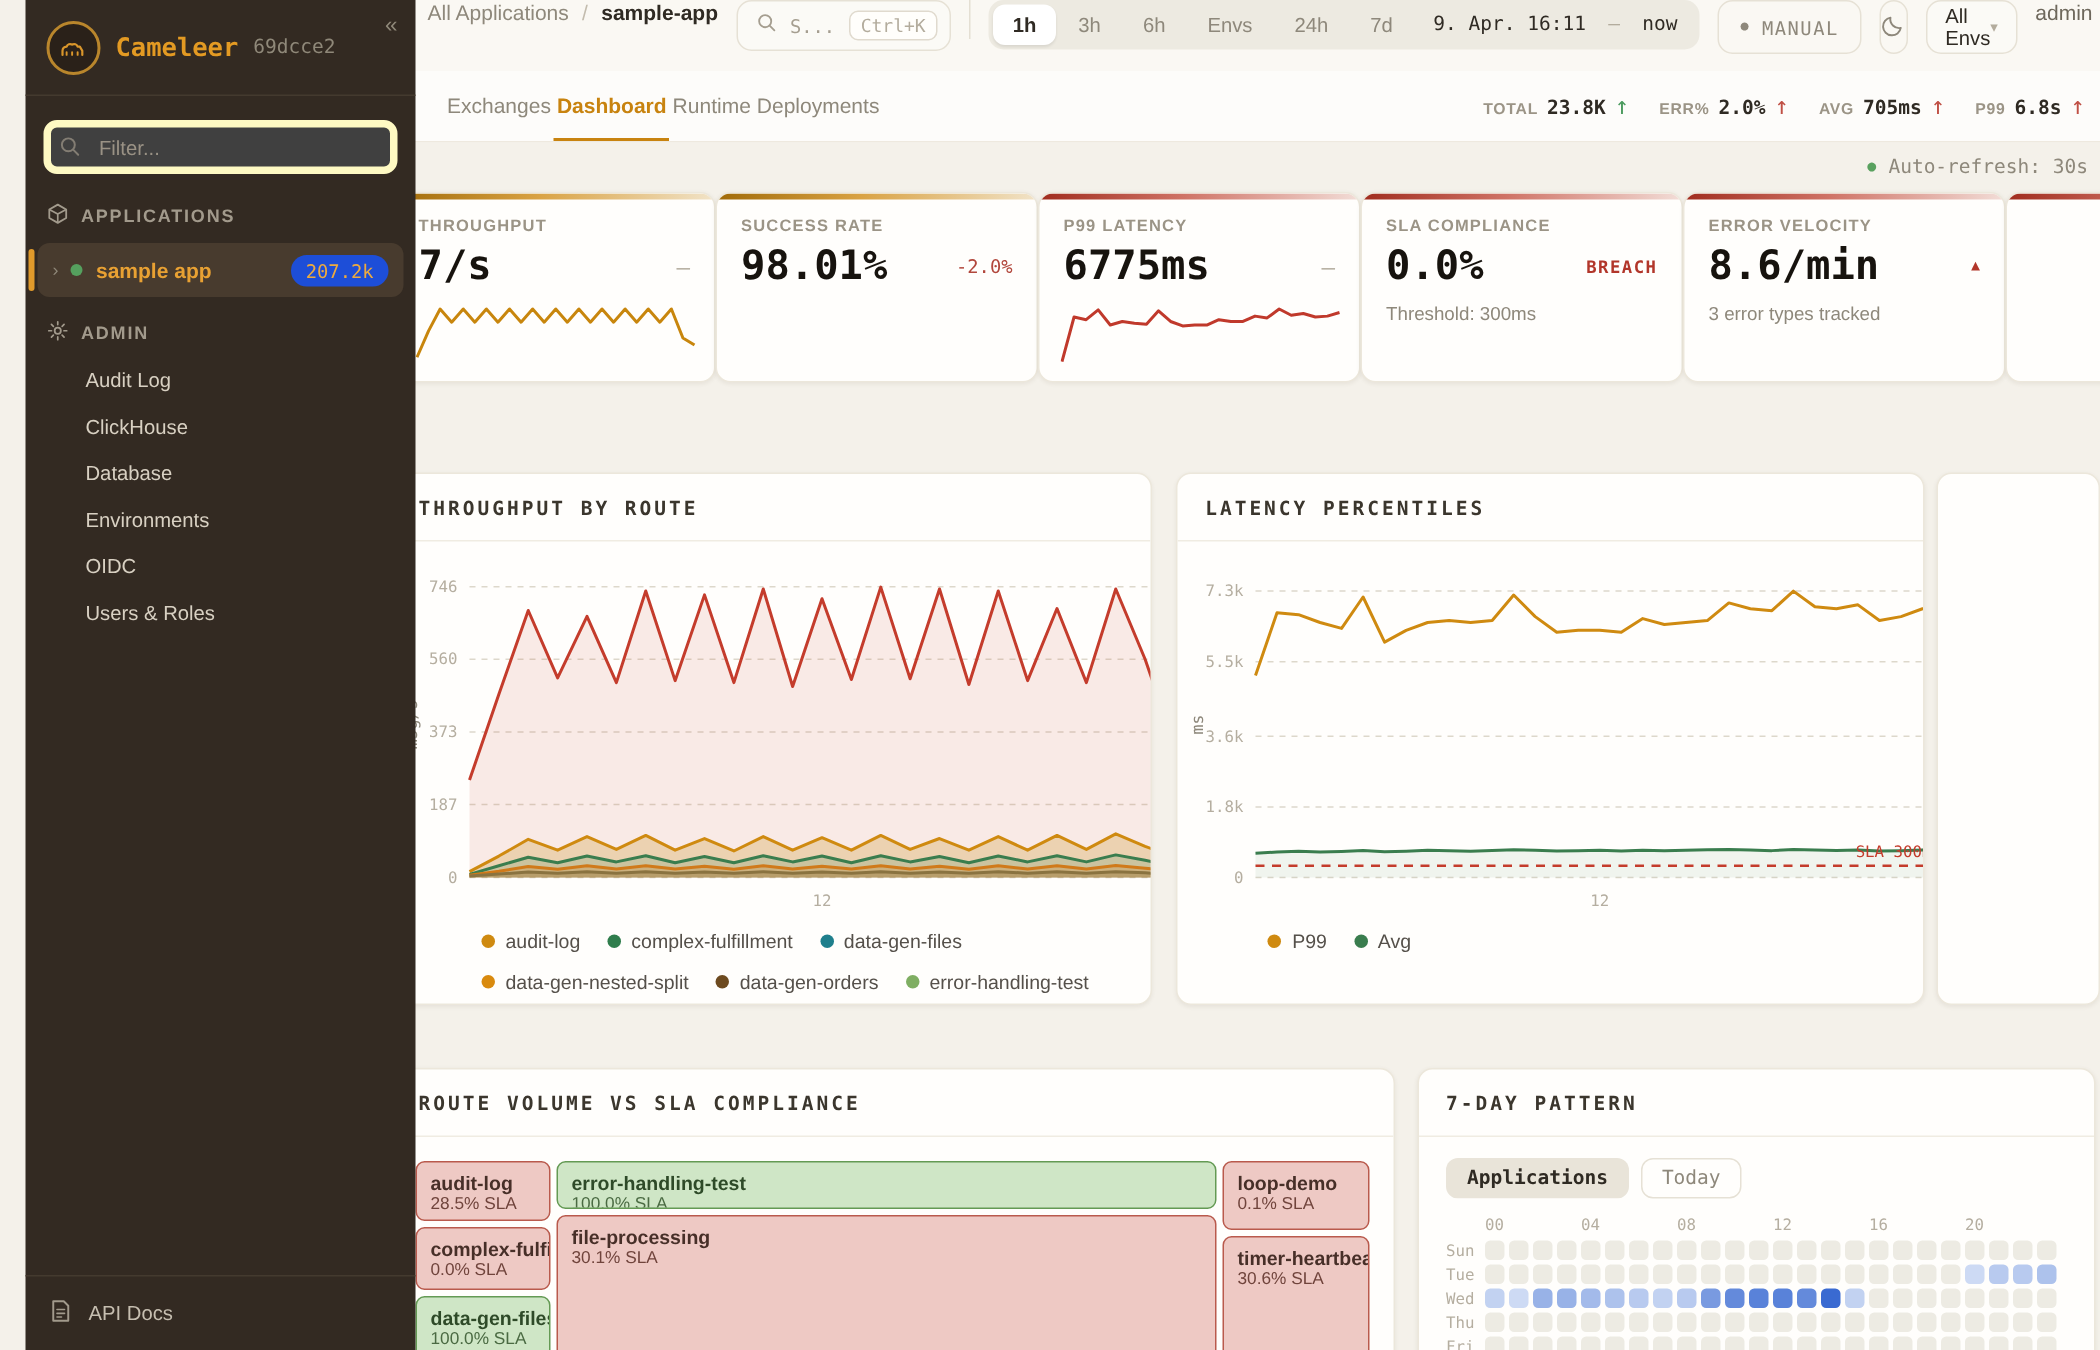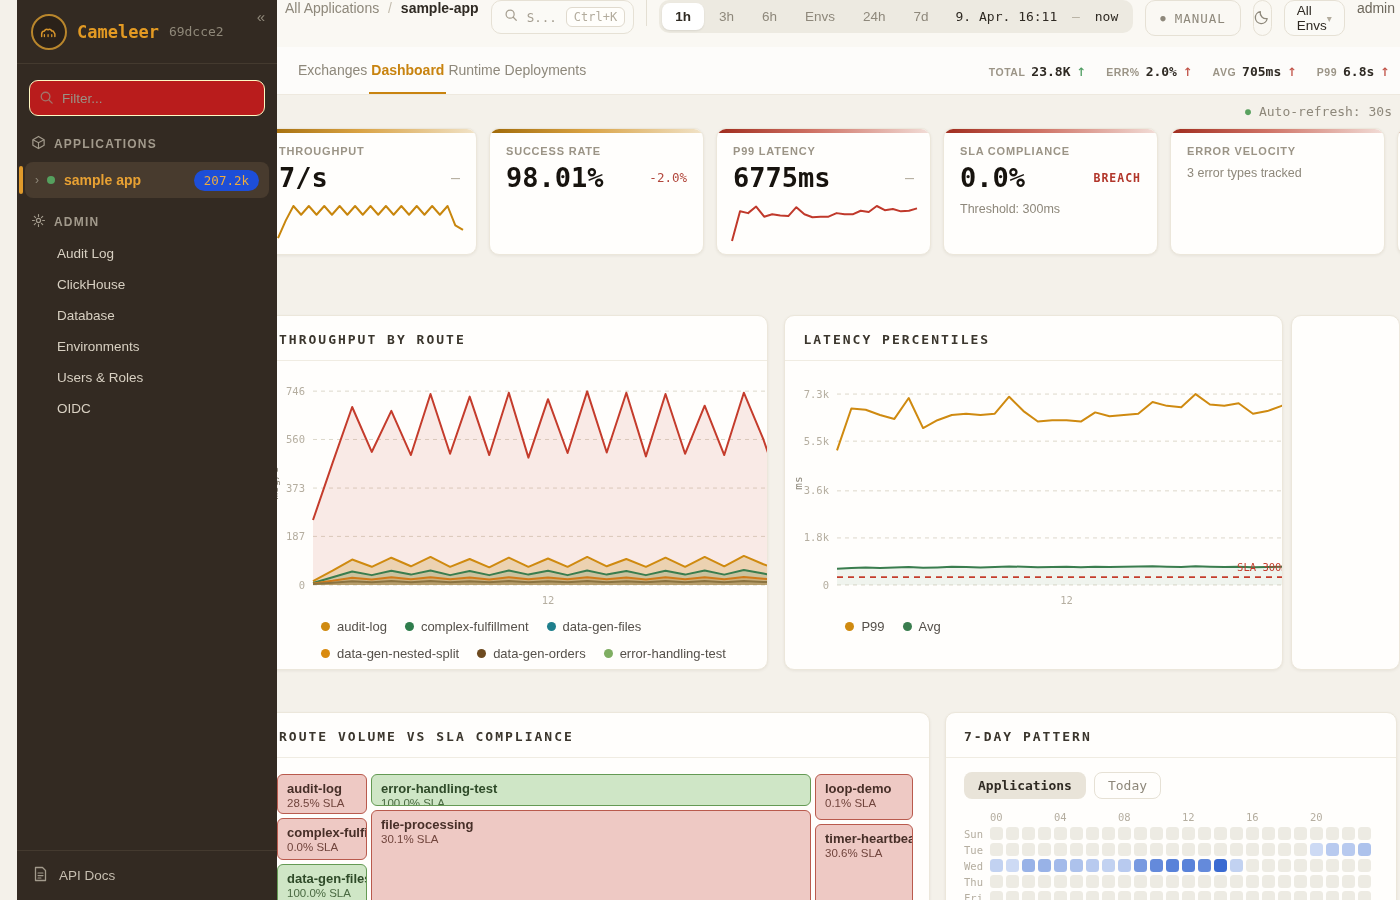--- a/index.html
+++ b/index.html
@@ -11,21 +11,21 @@
   .sidebar{position:absolute;left:17px;top:0;width:260px;height:900px;background:#332a22;
     color:#c6beb0;display:flex;flex-direction:column;z-index:5}
   .sb-header{height:64px;display:flex;align-items:center;gap:10px;padding:0 14px;
     border-bottom:1px solid #443a2f;position:relative;flex:0 0 auto}
   .logo-badge{width:36px;height:36px;border-radius:50%;border:2px solid #b9862c;background:#2a2119;
     display:flex;align-items:center;justify-content:center;flex:0 0 auto}
   .brand{color:#e39a23;font-weight:bold;font-size:17px}
   .build{color:#8f8879;font-size:13px}
   .collapse{position:absolute;right:12px;top:8px;color:#8f8879;font-size:15px;cursor:pointer}
   .sb-filter{margin:16px 12px 4px;position:relative}
-  .sb-filter input{width:100%;height:36px;background:#b91c1c;border:1px solid #fef9c3;border-radius:9px;
+  .sb-filter input{width:100%;height:36px;background:#404040;border:5px solid #fef9c3;border-radius:9px;
     color:#cfc7b8;padding:0 10px 0 32px;font-size:13.5px;outline:none}
   .sb-filter input::placeholder{color:#9a9285}
   .sb-filter .sicon{position:absolute;left:10px;top:10px;opacity:.75}
   .sb-section{display:flex;align-items:center;gap:8px;color:#a29a8c;font-size:12px;font-weight:bold;
     letter-spacing:1.2px;padding:15px 14px 7px}
   .app-item{margin:2px 8px 0;background:#483b2e;border-radius:8px;height:36px;display:flex;
     align-items:center;padding:0 10px 0 10px;position:relative;cursor:pointer}
   .app-item::before{content:"";position:absolute;left:-6px;top:4px;bottom:4px;width:4px;
     background:#e09a2b;border-radius:3px}
   .app-chevron{color:#8f8879;font-size:12px;margin-right:8px}
@@ -68,21 +68,21 @@
   .stat{display:flex;gap:6px;align-items:baseline}
   .stat .sl{color:#9b9486;font-size:10.5px;font-weight:bold;letter-spacing:.5px}
   .stat .sv{color:#2f2a23;font-weight:bold;font-size:13px}
   .arr.good{color:#4c9b5f}.arr.bad{color:#c05045}
 
   
   .content{position:absolute;top:95px;left:0;width:1140px;height:805px}
   .refresh{height:33px;display:flex;justify-content:flex-end;align-items:center;padding-right:8px;
     font-size:13px;color:#8e887b;gap:8px}
   .refresh .dot{color:#59a15f;font-size:10px}
-  .kpirow{display:flex;gap:12px;padding-left:2px}
+  .kpirow{display:flex;padding-left:2px}
   .kpi{width:215px;height:127px;background:#fffefc;border:1px solid #ece7db;border-radius:10px;
     box-shadow:0 1px 3px rgba(80,65,40,.08);position:relative;overflow:hidden;flex:0 0 215px}
   .kpi-accent{height:4px}
   .kpi-accent.orange{background:linear-gradient(90deg,#a06a08,#d9a243 45%,#f1e3c8)}
   .kpi-accent.red{background:linear-gradient(90deg,#a02c1e,#cf7265 45%,#f2ddd7)}
   .kpi-body{padding:12px 16px 0}
   .kpi-label{font-size:11px;font-weight:bold;letter-spacing:.8px;color:#9b9486}
   .kpi-row{display:flex;justify-content:space-between;align-items:center;margin-top:5px}
   .kpi-value{font-size:27px;font-weight:bold;color:#17130e}
   .kpi-delta.dash{color:#b6afa1;font-size:15px}
@@ -183,22 +183,22 @@
       </svg>
     </span>
     <span>ADMIN</span>
   </div>
 
   <nav id="admin-list">
       <div class="admin-item">Audit Log</div>
       <div class="admin-item">ClickHouse</div>
       <div class="admin-item">Database</div>
       <div class="admin-item">Environments</div>
+      <div class="admin-item">OIDC</div>
       <div class="admin-item">Users &amp; Roles</div>
-      <div class="admin-item">OIDC</div>
     </nav>
 
   <div class="sb-footer">
     <span>
       <svg width="15" height="16" viewBox="0 0 14 16" fill="none">
         <path d="M2 1.5h7l3 3V14.5H2Z" stroke="#a29a8c" stroke-width="1.3" stroke-linejoin="round"></path>
         <path d="M4.5 7h5M4.5 9.6h5M4.5 12h3" stroke="#a29a8c" stroke-width="1.1" stroke-linecap="round"></path>
       </svg>
     </span>
     <span>API Docs</span>
@@ -346,20 +346,24 @@
               <span class="kpi-value mono">0.0%</span>
               <span class="kpi-delta mono breach">BREACH</span>
             </div>
             <div class="kpi-sub">Threshold: 300ms</div>
           </div>
         </div>
         <div class="kpi">
           <div class="kpi-accent red"></div>
           <div class="kpi-body">
             <div class="kpi-label">ERROR VELOCITY</div>
+            <div class="kpi-row">
+              <span class="kpi-value mono">8.6/min</span>
+              <span class="kpi-delta mono tri">▲</span>
+            </div>
             <div class="kpi-sub">3 error types tracked</div>
           </div>
         </div>
         <div class="kpi sliver sliver-kpi">
           <div class="kpi-accent red"></div>
         </div>
       </div>
 
     <div class="chartsrow">
       <div class="panel p-throughput">

